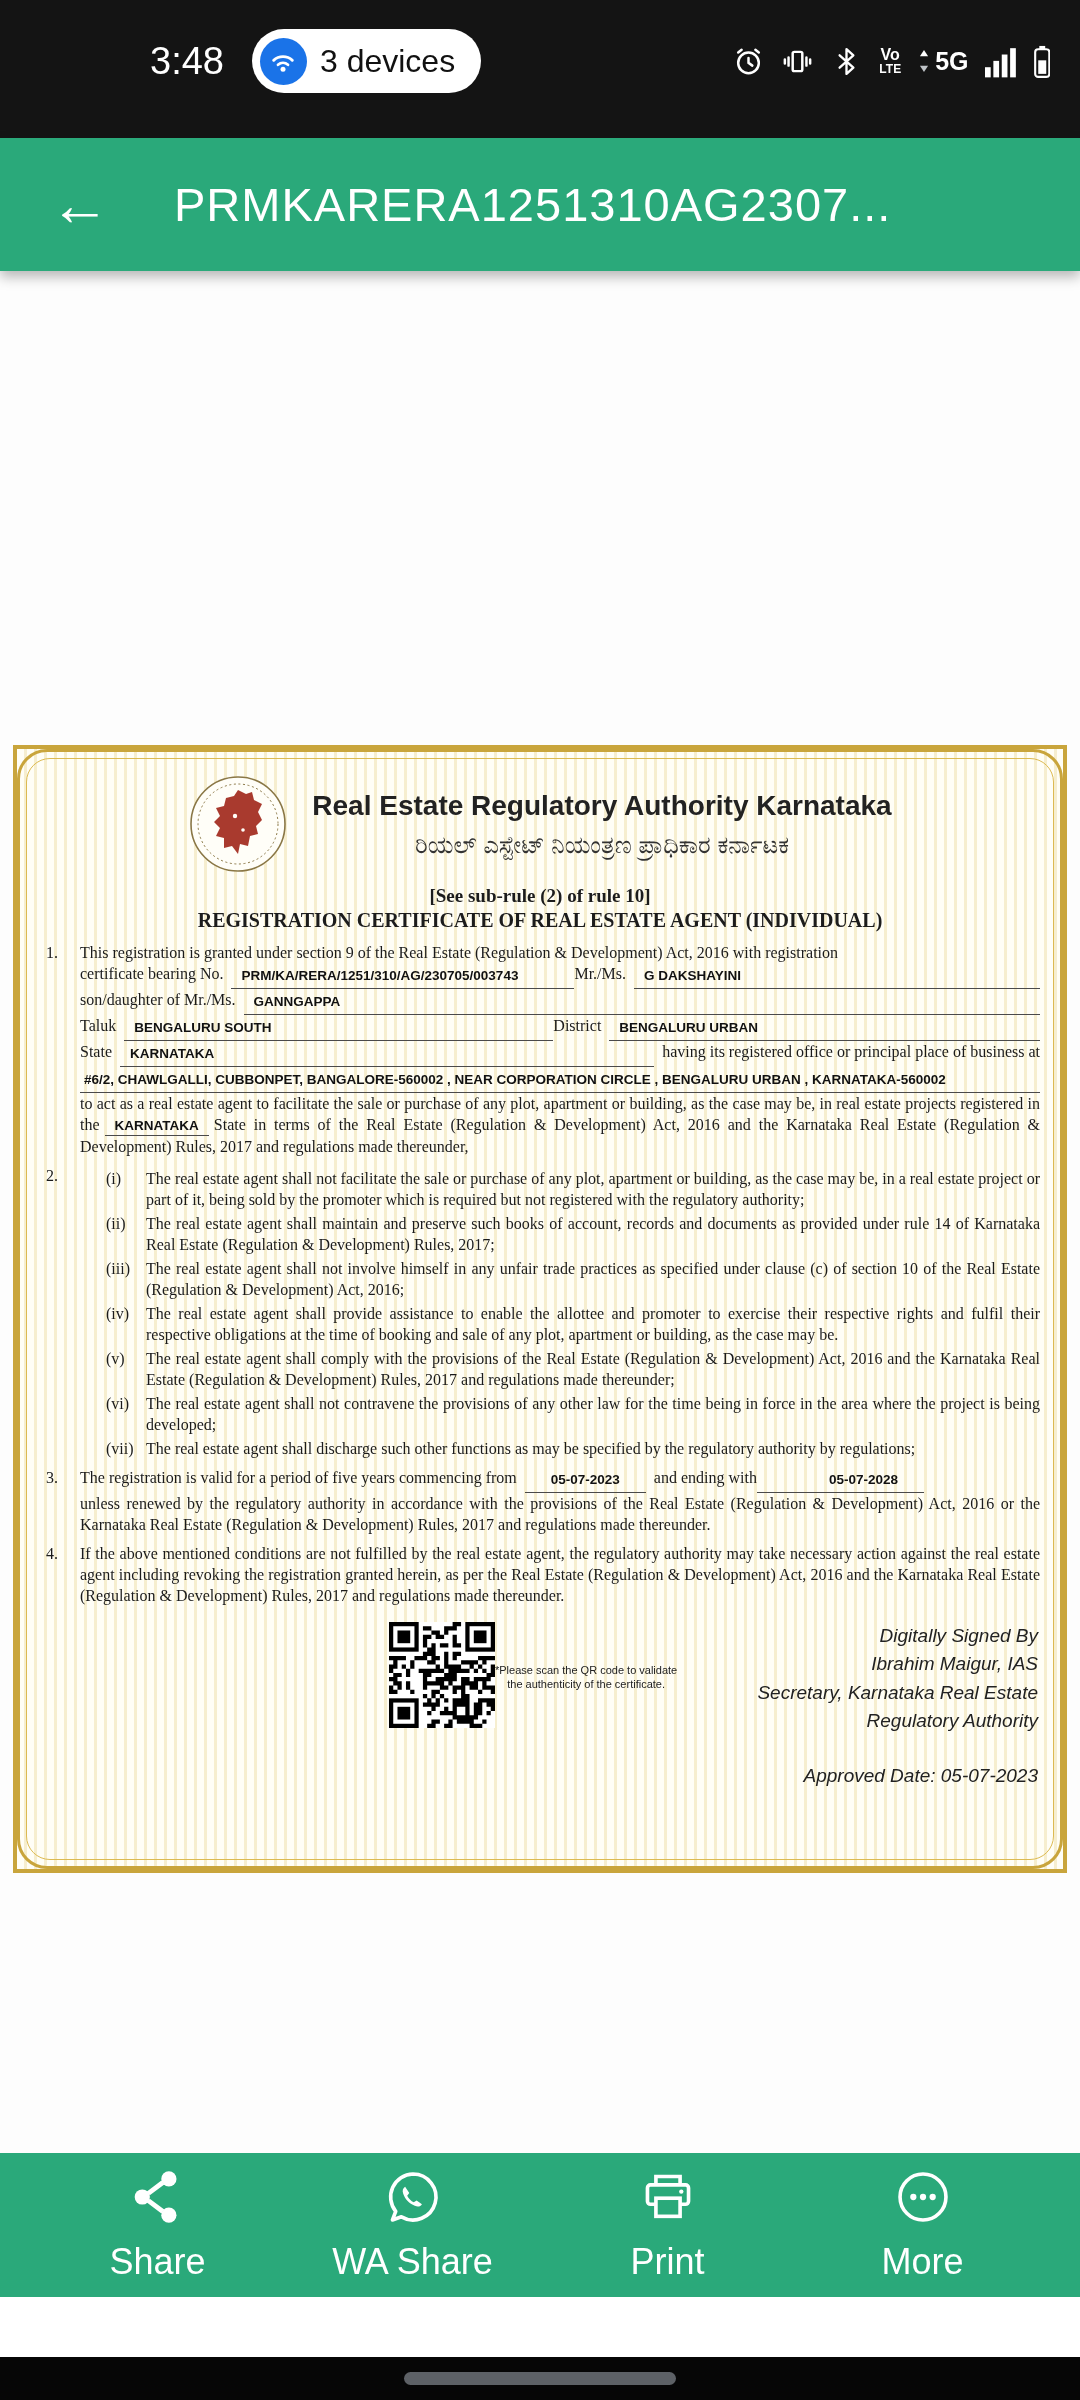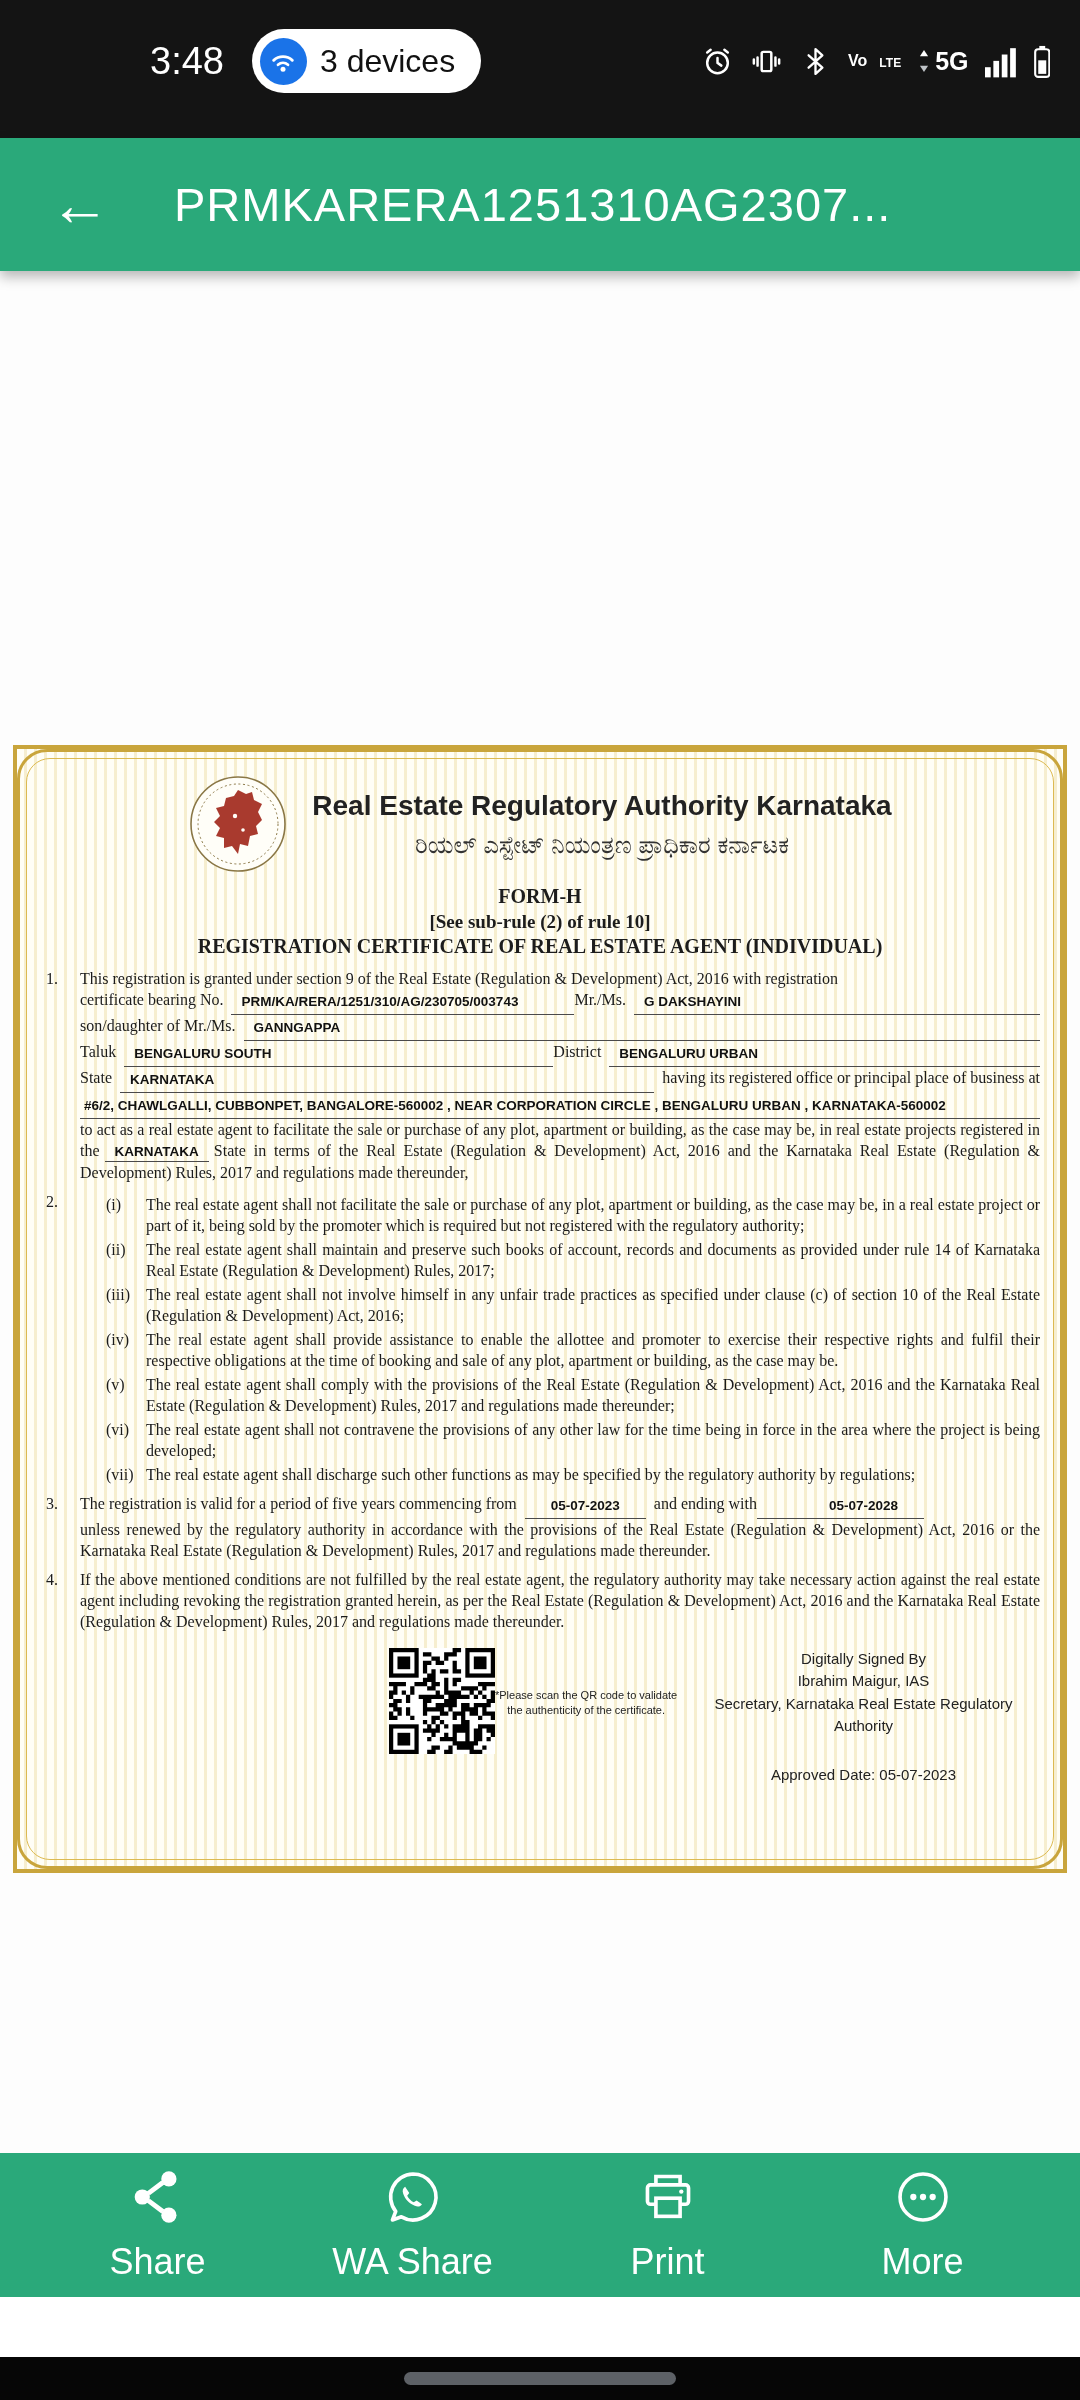--- a/index.html
+++ b/index.html
@@ -14,21 +14,21 @@
     display:flex;align-items:center;padding:0 30px 16px 150px;gap:28px;color:#fff;}
   .time{font-size:38px;}
   .devices-pill{height:64px;background:#fff;border-radius:32px;display:flex;align-items:center;
     gap:13px;padding:0 26px 0 8px;}
   .pill-circle{width:47px;height:47px;border-radius:50%;background:var(--pill-blue,#1a73e8);
     display:flex;align-items:center;justify-content:center;}
   .pill-circle svg{width:30px;height:30px;}
   .pill-text{color:#111;font-size:32px;}
   .status-icons{margin-left:auto;display:flex;align-items:center;gap:16px;}
   .sicon{height:33px;width:auto;display:block;}
-  .volte{display:flex;align-items:flex-end;line-height:1;font-weight:bold;color:#fff;gap:12px;}
+  .volte{display:flex;flex-direction:column;align-items:center;line-height:1;font-weight:bold;color:#fff;}
   .volte .t{font-size:16px;} .volte .b{font-size:12px;}
   .net{display:flex;align-items:center;gap:4px;}
   .net .arrows{height:30px;width:14px;}
   .net .g{font-size:25px;font-weight:bold;}
 
   
   .app-bar{position:absolute;top:138px;left:0;width:100%;height:133px;background:var(--green,#2aa97a);
     display:flex;align-items:center;padding:0 40px 0 50px;gap:64px;
     box-shadow:0 6px 12px rgba(0,0,0,.28);z-index:5;}
   .back{font-size:60px;color:#fff;line-height:1;cursor:pointer;}
@@ -72,22 +72,22 @@
   .item{display:flex;margin-top:3px;}
   .inum{flex:0 0 66px;padding-left:26px;}
   .itext{flex:1;text-align:justify;}
 
   .sign-row{display:flex;align-items:flex-start;margin-top:16px;}
   .sign-spacer{flex:1;}
   .qr-wrap{width:300px;display:flex;flex-direction:row;align-items:center;}
   .qr-svg{width:106px;height:106px;display:block;}
   .qr-caption{font-family:"Liberation Sans",sans-serif;font-size:11px;color:#222;text-align:center;
     line-height:1.3;margin-top:4px;}
-  .sign-block{flex:1;text-align:center;font-family:"Liberation Sans",sans-serif;font-size:15px;
-    color:#222;line-height:1.5;padding-right:2px;}
+  .sign-block{flex:1;text-align:right;font-family:"Liberation Sans",sans-serif;font-size:19px;
+    color:#222;line-height:1.5;padding-right:2px;font-style:italic;}
   .approved{margin-top:26px;}
 
   
   .footer{position:absolute;top:2153px;left:0;width:100%;height:144px;background:var(--green,#2aa97a);
     display:flex;padding:16px 30px;}
   .f-item{flex:1;display:flex;flex-direction:column;align-items:center;justify-content:center;gap:15px;
     color:#fff;cursor:pointer;}
   .f-icon svg{width:58px;height:58px;display:block;}
   .f-label{font-size:36px;}
 
@@ -177,21 +177,20 @@
           <circle cx="47" cy="42" r="2.2" fill="#fffef8"></circle>
           <circle cx="55" cy="56" r="1.8" fill="#fffef8"></circle>
         </svg>
         <div class="cert-titles">
           <div class="cert-title-en">Real Estate Regulatory Authority Karnataka</div>
           <div class="cert-title-kn">ರಿಯಲ್ ಎಸ್ಟೇಟ್ ನಿಯಂತ್ರಣ ಪ್ರಾಧಿಕಾರ ಕರ್ನಾಟಕ</div>
         </div>
       </div>
 
       <div class="form-block">
-        <div class="form-no">FORM-H</div>
         <div class="sub-rule">[See sub-rule (2) of rule 10]</div>
         <div class="cert-heading">REGISTRATION CERTIFICATE OF REAL ESTATE AGENT (INDIVIDUAL)</div>
       </div>
 
       <div class="cert-body">
 
         <div class="clause">
           <span class="cnum">1.</span>
           <div class="ctext">
             <div class="cline"><span class="lbl">This registration is granted under section 9 of the Real Estate (Regulation &amp; Development) Act, 2016 with registration</span></div>

